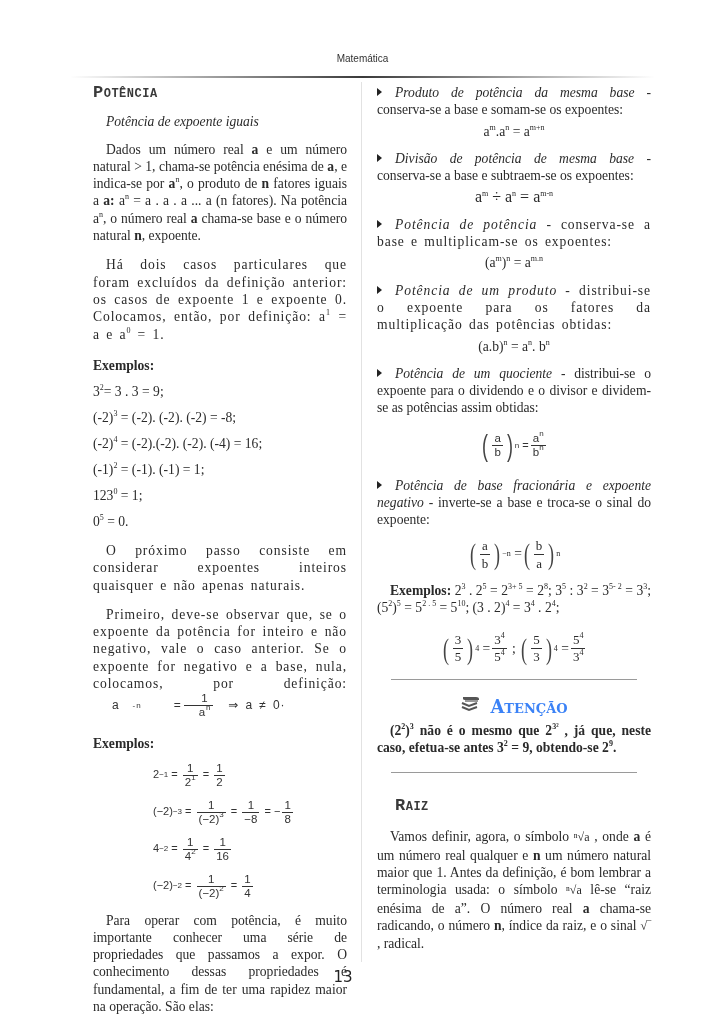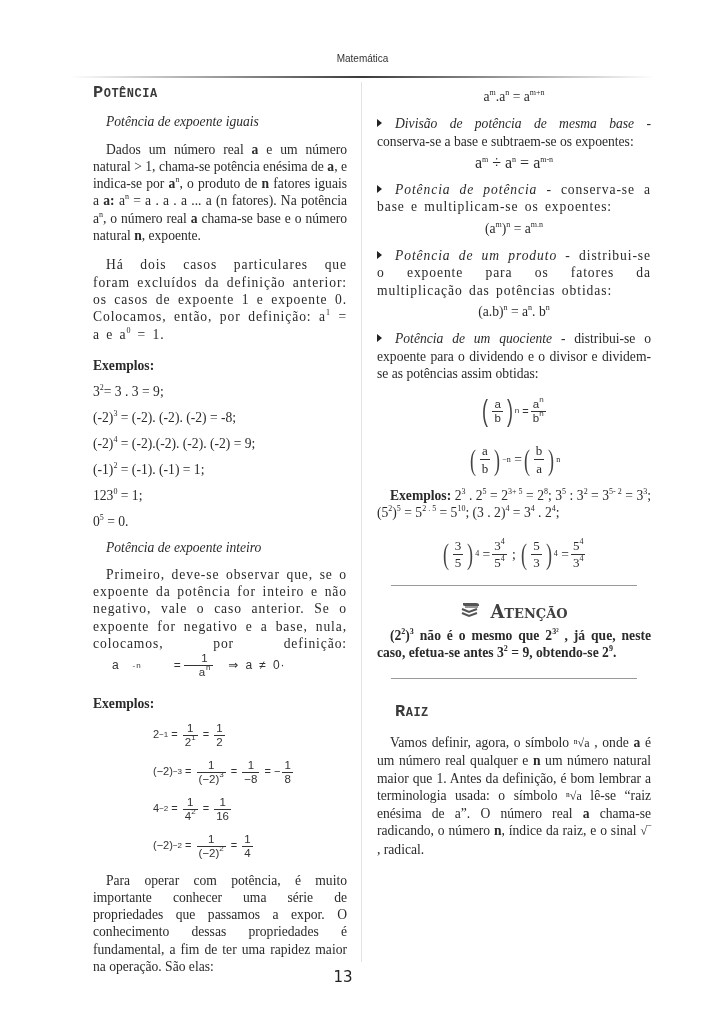--- a/index.html
+++ b/index.html
@@ -30,21 +30,21 @@
                    border-bottom: 4px solid transparent; border-left: 5px solid #222; margin-right: 13px; vertical-align: 1px; }
   .it { font-style: italic; }
   .frac { display: inline-flex; flex-direction: column; align-items: center; vertical-align: middle; margin: 0 2px; font-size: 11.5px; line-height: 13px; }
   .frac .num { padding: 0 2px; }
   .frac .den { border-top: 1px solid #333; padding: 0 2px; }
   .paren { display: inline-block; font-size: 30px; font-weight: 200; vertical-align: middle; transform: scaleX(0.6); color: #444; line-height: 30px; }
   .sans-math { font-family: "Liberation Sans", sans-serif; font-size: 11px; color: #333; }
   .mathrow { margin: 0 0 6px 60px; display: flex; align-items: center; }
   .atencao-rule { height: 1px; background: #9a9a9a; margin: 0 14px; }
   .atencao-head { text-align: center; margin: 14px 0 3px 0; display: flex; justify-content: center; align-items: center; gap: 8px; }
-  .atencao-title { font-family: "DejaVu Serif", serif; font-weight: bold; font-variant: small-caps; font-size: 18px; color: #404040; }
+  .atencao-title { font-family: "DejaVu Serif", serif; font-weight: bold; font-variant: small-caps; font-size: 18px; color: #3b82f6; }
   #page-number { position: absolute; top: 968px; left: 0; width: 686px; text-align: center;
                  font-family: "DejaVu Sans", sans-serif; font-size: 15px; color: #222; }
   b { font-weight: bold; }
   .radical { font-size: 12px; margin-top: 39px; }
 </style>
 </head>
 <body>
 
 <div id="running-head">Matemática</div>
 <div id="head-rule"></div>
@@ -55,27 +55,27 @@
   <div class="sub ind">Potência de expoente iguais</div>
 
   <p class="ind"><span>Dados um número real </span><b>a</b><span> e um número natural &gt; 1, chama-se potência enésima de </span><b>a</b><span>, e indica-se por </span><b>a</b><sup>n</sup><span>, o produto de </span><b>n</b><span> fatores iguais a </span><b>a:</b><span> a</span><sup>n</sup><span> = a . a . a ... a (n fatores). Na potência a</span><sup>n</sup><span>, o número real </span><b>a</b><span> chama-se base e o número natural </span><b>n</b><span>, expoente.</span></p>
 
   <p class="ind wide"><span>Há dois casos particulares que foram excluídos da definição anterior: os casos de expoente 1 e expoente 0. Colocamos, então, por definição: a</span><sup>1</sup><span> = a e a</span><sup>0</sup><span> = 1.</span></p>
 
   <div class="ex-title">Exemplos:</div>
   <div id="ex-list">
       <div class="ex-line"><span>3</span><sup>2</sup><span>=  3 . 3  = 9;</span></div>
       <div class="ex-line"><span>(-2)</span><sup>3</sup><span> = (-2). (-2). (-2) = -8;</span></div>
-      <div class="ex-line"><span>(-2)</span><sup>4</sup><span> = (-2).(-2). (-2). (-2) = 9;</span></div>
+      <div class="ex-line"><span>(-2)</span><sup>4</sup><span> = (-2).(-2). (-2). (-4) = 16;</span></div>
       <div class="ex-line"><span>(-1)</span><sup>2</sup><span> = (-1). (-1) = 1;</span></div>
       <div class="ex-line"><span>123</span><sup>0</sup><span> = 1;</span></div>
       <div class="ex-line"><span>0</span><sup>5</sup><span> = 0.</span></div>
     </div>
 
-  <div class="sub ind">Potência de expoente inteiro</div>
+  <p class="ind wide" style="margin-top:12px">O próximo passo consiste em considerar expoentes inteiros quaisquer e não apenas naturais.</p>
   <p class="ind wide" style="margin-bottom:4px"><span>Primeiro, deve-se observar que, se o expoente da potência for inteiro e não negativo, vale o caso anterior. Se o expoente for negativo e a base, nula, colocamos, por definição:</span>
     <span class="sans-math" style="display:inline-flex;align-items:center;margin-left:6px;font-size:12px">
       <span>a</span><sup>-n</sup>&nbsp;<span>=</span>
       <span class="frac">
           <span class="num">1</span>
           <span class="den"><span>a</span><sup>n</sup></span>
         </span>
       <span>⇒ a ≠ 0·</span>
     </span>
   </p>
@@ -112,20 +112,21 @@
         </span>&nbsp;=&nbsp;<span class="frac">
           <span class="num">1</span>
           <span class="den">4</span>
         </span></div>
     </div>
 
   <p class="ind" style="margin-top:12px">Para operar com potência, é muito importante conhecer uma série de propriedades que passamos a expor. O conhecimento dessas propriedades é fundamental, a fim de ter uma rapidez maior na operação. São elas:</p>
 </div>
 
 <div id="right-col" class="col">
+  <div class="bullet"><span class="arrow"></span><span class="it">Produto de potência da mesma base</span><span> - conserva-se a base e somam-se os expoentes:</span></div>
   <div class="formula"><span>a</span><sup>m</sup><span>.a</span><sup>n</sup><span> = a</span><sup>m+n</sup></div>
 
   <div class="bullet"><span class="arrow"></span><span class="it">Divisão de potência de mesma base</span><span> - conserva-se a base e subtraem-se os expoentes:</span></div>
   <div class="formula big"><span>a</span><sup>m</sup><span> ÷ a</span><sup>n</sup><span> = a</span><sup>m-n</sup></div>
 
   <div class="bullet wide"><span class="arrow"></span><span class="it">Potência de potência</span><span> - conserva-se a base e multiplicam-se os expoentes:</span></div>
   <div class="formula"><span>(a</span><sup>m</sup><span>)</span><sup>n</sup><span> = a</span><sup>m.n</sup></div>
 
   <div class="bullet wide"><span class="arrow"></span><span class="it">Potência de um produto</span><span> - distribui-se o expoente para os fatores da multiplicação das potências obtidas:</span></div>
   <div class="formula"><span>(a.b)</span><sup>n</sup><span> = a</span><sup>n</sup><span>. b</span><sup>n</sup></div>
@@ -136,20 +137,21 @@
         <span class="num">a</span>
         <span class="den">b</span>
       </span><span class="paren">)</span><sup style="vertical-align:14px">n</sup>
     &nbsp;<span>=</span>
     <span class="frac">
         <span class="num"><span>a</span><sup>n</sup></span>
         <span class="den"><span>b</span><sup>n</sup></span>
       </span>
   </div>
 
+  <div class="bullet"><span class="arrow"></span><span class="it">Potência de base fracionária e expoente negativo</span><span> - inverte-se a base e troca-se o sinal do expoente:</span></div>
   <div class="formula serif" style="margin-top:8px;display:flex;justify-content:center;align-items:center">
     <span class="paren">(</span><span class="frac" style="font-size:13px;line-height:17px">
         <span class="num">a</span>
         <span class="den">b</span>
       </span><span class="paren">)</span><sup style="vertical-align:14px">−n</sup>
     &nbsp;<span>=</span>
     <span class="paren">(</span><span class="frac" style="font-size:13px;line-height:17px">
         <span class="num">b</span>
         <span class="den">a</span>
       </span><span class="paren">)</span><sup style="vertical-align:14px">n</sup>

